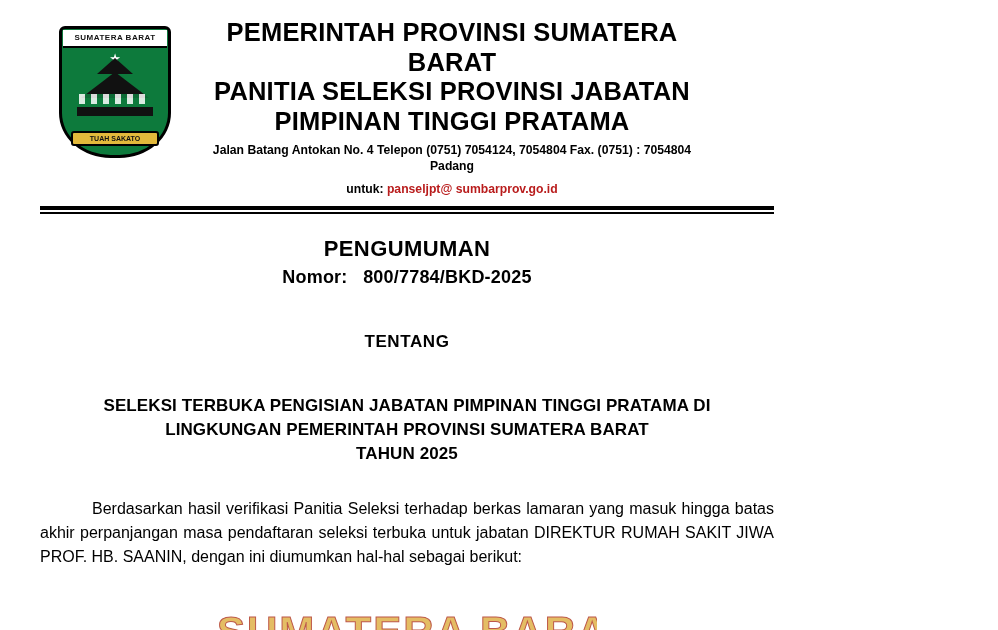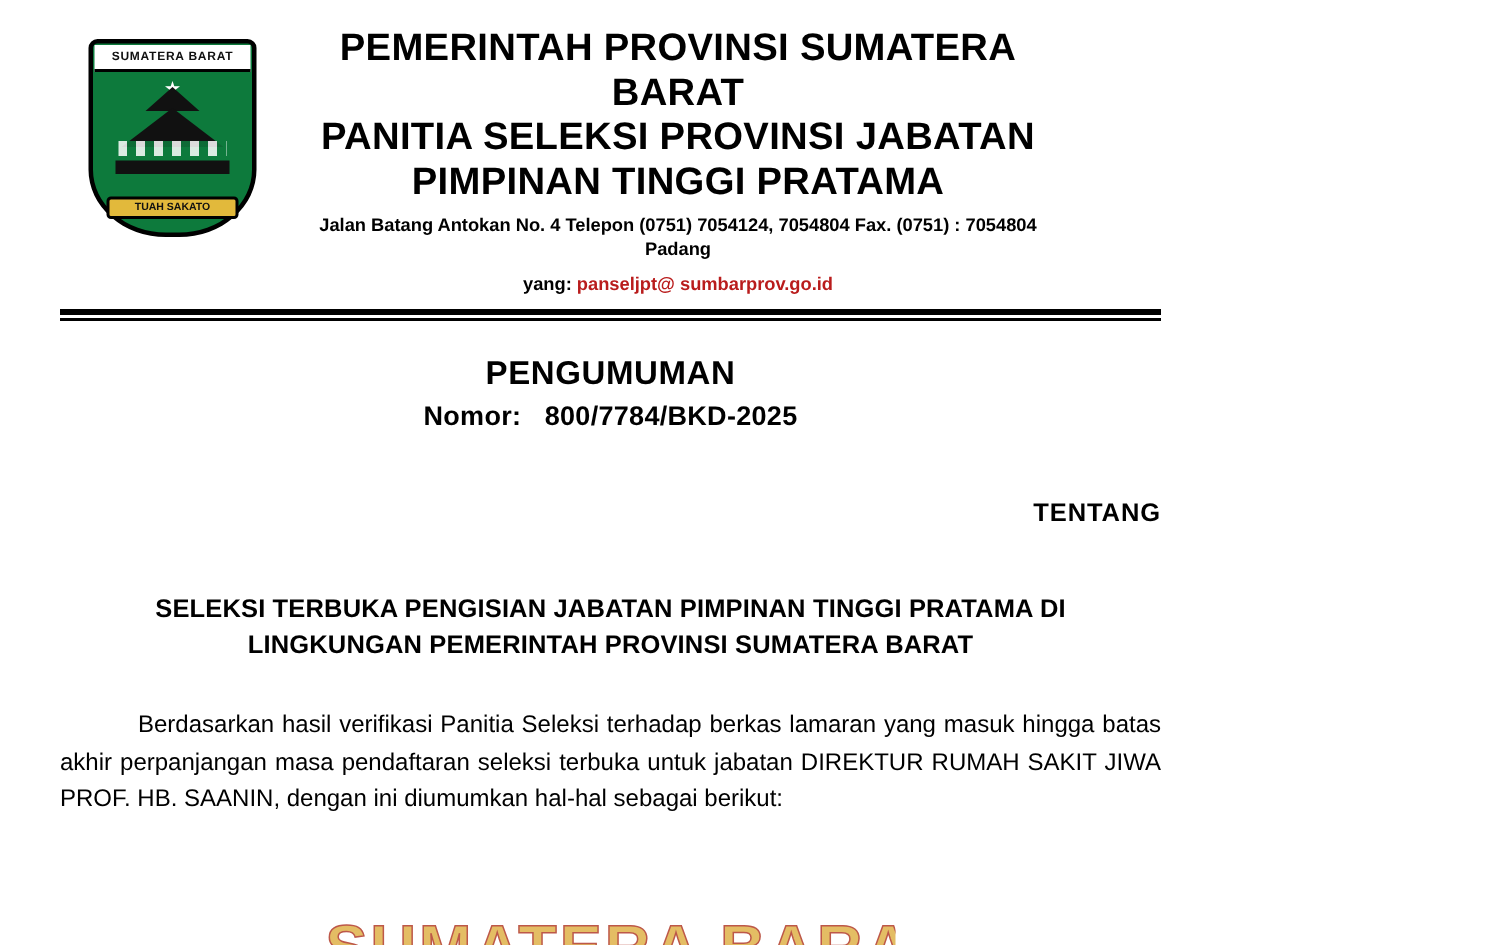--- a/index.html
+++ b/index.html
@@ -206,21 +206,20 @@
     font-weight: bold;
     font-size: 18px;
     margin-top: 5px;
     letter-spacing: 0.2px;
   }
   .t-tentang {
     font-weight: bold;
     font-size: 17px;
     margin-top: 44px;
     letter-spacing: 0.6px;
-    text-align: right;
   }
   .t-subject {
     font-weight: bold;
     font-size: 17px;
     margin-top: 42px;
     line-height: 1.42;
     letter-spacing: 0.1px;
   }
 
   .para {
@@ -276,21 +275,21 @@
         <div class="band-bottom">TUAH SAKATO</div>
       </div>
     </div>
 
     <div class="head-text">
       <div class="head-line">PEMERINTAH PROVINSI SUMATERA BARAT</div>
       <div class="head-line">PANITIA SELEKSI PROVINSI JABATAN</div>
       <div class="head-line">PIMPINAN TINGGI PRATAMA</div>
       <div class="head-addr">Jalan Batang Antokan No. 4 Telepon (0751) 7054124, 7054804 Fax. (0751) : 7054804 Padang</div>
       <div class="head-addr">
-        <span>yang:</span>
+        <span>untuk:</span>
         <span class="link">panseljpt@ sumbarprov.go.id</span>
       </div>
     </div>
   </div>
 
   <div class="rule-wrap">
     <div class="rule-thick"></div>
     <div class="rule-gap"></div>
     <div class="rule-thin"></div>
   </div>
@@ -301,20 +300,21 @@
       <div class="t-pengumuman">PENGUMUMAN</div>
       <div class="t-nomor">
         <span>Nomor:</span>
         &nbsp;
         <span>800/7784/BKD-2025</span>
       </div>
       <div class="t-tentang">TENTANG</div>
       <div class="t-subject">
         <div>SELEKSI TERBUKA PENGISIAN JABATAN PIMPINAN TINGGI PRATAMA DI</div>
         <div>LINGKUNGAN PEMERINTAH PROVINSI SUMATERA BARAT</div>
+        <div>TAHUN 2025</div>
       </div>
     </div>
 
     <div class="para"><span class="indent"></span><span>Berdasarkan hasil verifikasi Panitia Seleksi terhadap berkas lamaran yang masuk hingga batas akhir perpanjangan masa pendaftaran seleksi terbuka untuk jabatan DIREKTUR RUMAH SAKIT JIWA PROF. HB. SAANIN, dengan ini diumumkan hal-hal sebagai berikut:</span></div>
 
   </div>
 
   <div class="watermark">SUMATERA BARAT</div>
 
 </div>

